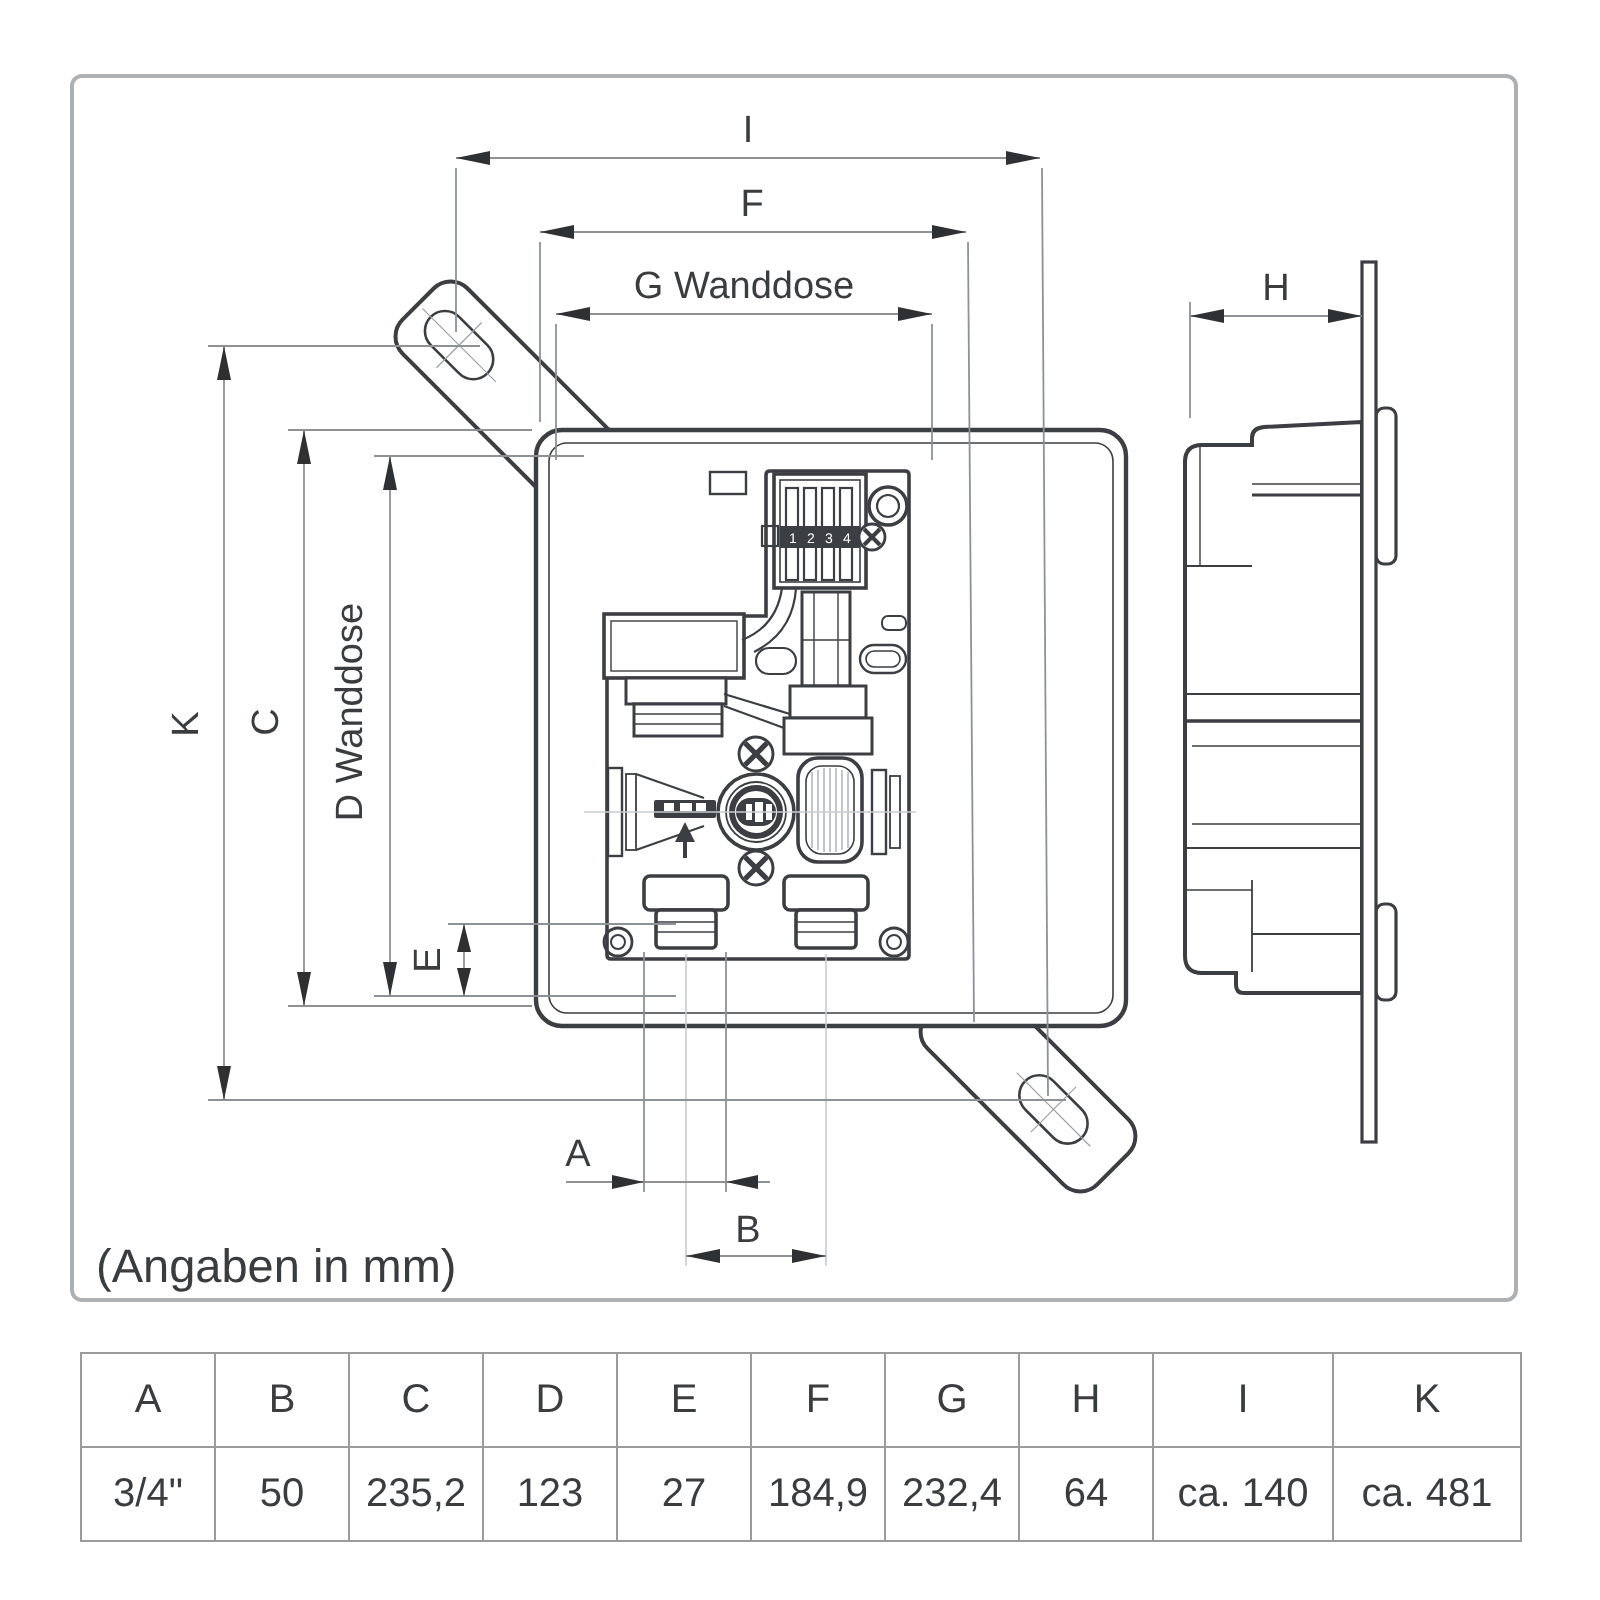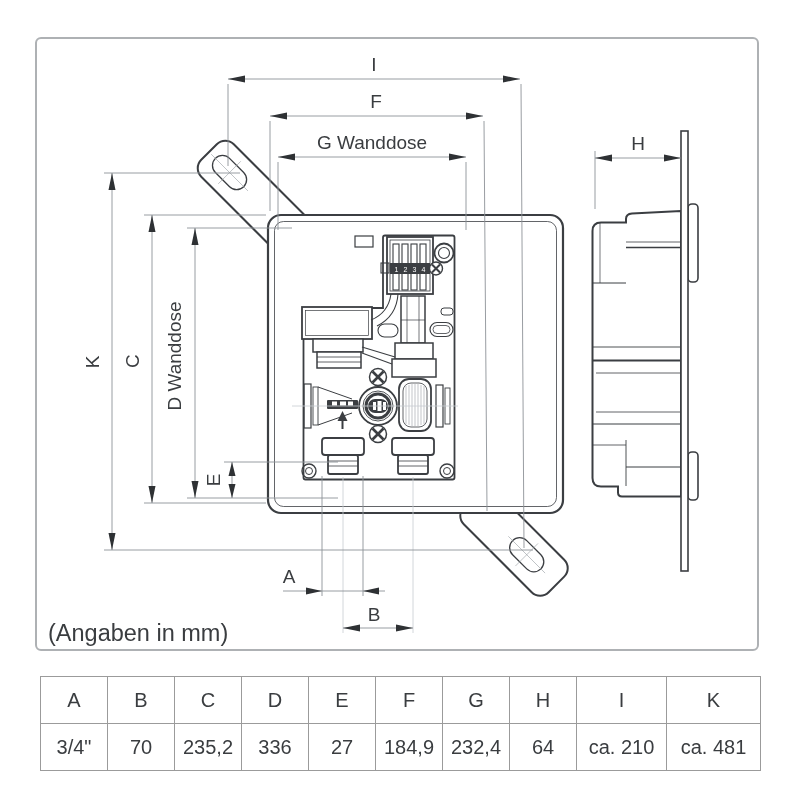--- a/index.html
+++ b/index.html
@@ -298,25 +298,25 @@
     <th>D</th>
     <th>E</th>
     <th>F</th>
     <th>G</th>
     <th>H</th>
     <th>I</th>
     <th>K</th>
   </tr>
   <tr>
     <td>3/4"</td>
-    <td>70</td>
+    <td>50</td>
     <td>235,2</td>
-    <td>336</td>
+    <td>123</td>
     <td>27</td>
     <td>184,9</td>
     <td>232,4</td>
     <td>64</td>
-    <td>ca. 210</td>
+    <td>ca. 140</td>
     <td>ca. 481</td>
   </tr>
 </tbody>
     </table>
 </div>
 
 </body></html>

